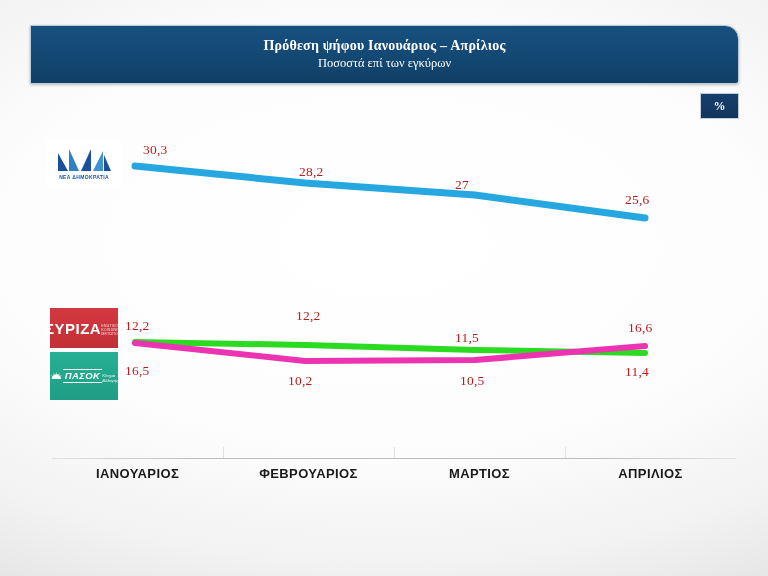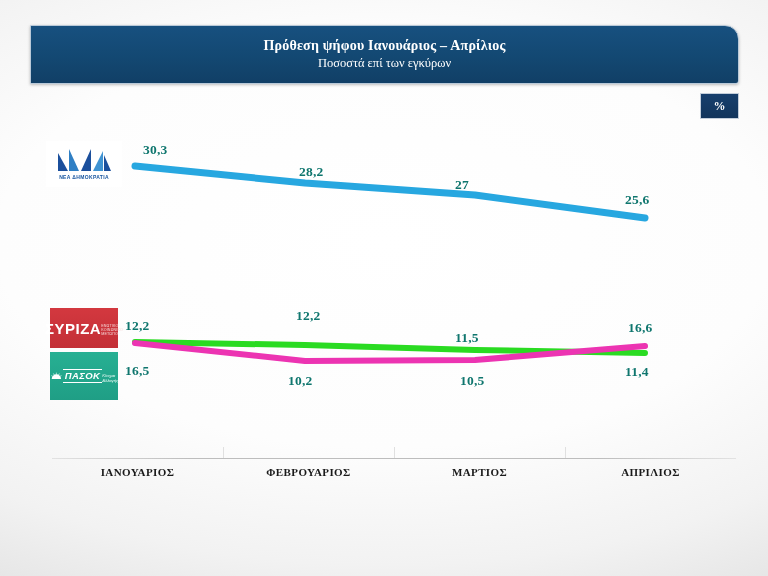--- a/index.html
+++ b/index.html
@@ -33,21 +33,21 @@
     border:1px solid #c3cedb;
     color:#fff;font-size:12px;font-weight:bold;
     display:flex;align-items:center;justify-content:center;
   }
 
   
   .plot{position:absolute;left:0;top:120px;width:768px;height:345px;}
   .plot svg{position:absolute;left:0;top:0;}
 
   .dlabel{
-    position:absolute;font-size:13.5px;font-weight:bold;color:#0f766e;
+    position:absolute;font-size:13.5px;font-weight:normal;color:#b91c1c;
     white-space:nowrap;letter-spacing:.2px;
   }
 
   
   .logo{position:absolute;}
   .logo-nd{left:46px;top:141px;width:76px;height:46px;background:#ffffff;
            display:flex;flex-direction:column;align-items:center;justify-content:center;}
   .nd-mark{width:58px;height:24px;display:block;}
   .nd-text{font-family:"Liberation Sans",sans-serif;font-size:5px;color:#14539e;
            letter-spacing:.35px;margin-top:2px;font-weight:bold;}
@@ -67,22 +67,22 @@
   .pasok-text{font-family:"Liberation Sans",sans-serif;color:#fff;font-weight:bold;
     font-size:9.5px;letter-spacing:.4px;line-height:1;border-top:1px solid #fff;border-bottom:1px solid #fff;padding:1px 2px;}
   .pasok-sub{font-family:"Liberation Sans",sans-serif;color:#eafaf5;font-size:4.2px;margin-top:3px;}
 
   
   .axis-line{position:absolute;left:52px;top:458px;width:684px;height:1px;
     background:linear-gradient(90deg,#e2e2e2,#bdbdbd 20%,#bdbdbd 80%,#e2e2e2);}
   .axis-ticks{position:absolute;left:52px;top:447px;width:684px;height:11px;}
   .axis-ticks i{position:absolute;top:0;width:1px;height:11px;background:#e0e0e0;}
   .months{position:absolute;left:52px;top:466px;width:684px;height:22px;display:flex;}
-  .month{flex:1;text-align:center;font-size:11px;font-weight:bold;color:#1a1a1a;
-    letter-spacing:.4px;font-family:Liberation Serif, serif;}
+  .month{flex:1;text-align:center;font-size:13px;font-weight:bold;color:#1a1a1a;
+    letter-spacing:.4px;font-family:Liberation Sans, sans-serif;}
 
   
   .footer{position:absolute;left:0;top:505px;width:768px;height:71px;}
 </style>
 </head>
 <body>
 
 <div class="slide">
 
   <div class="titlebar">

